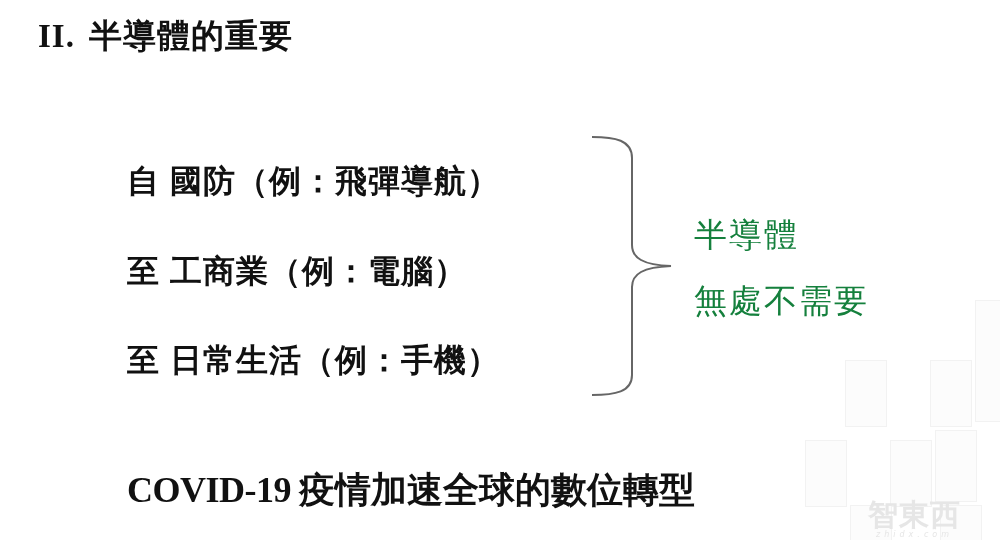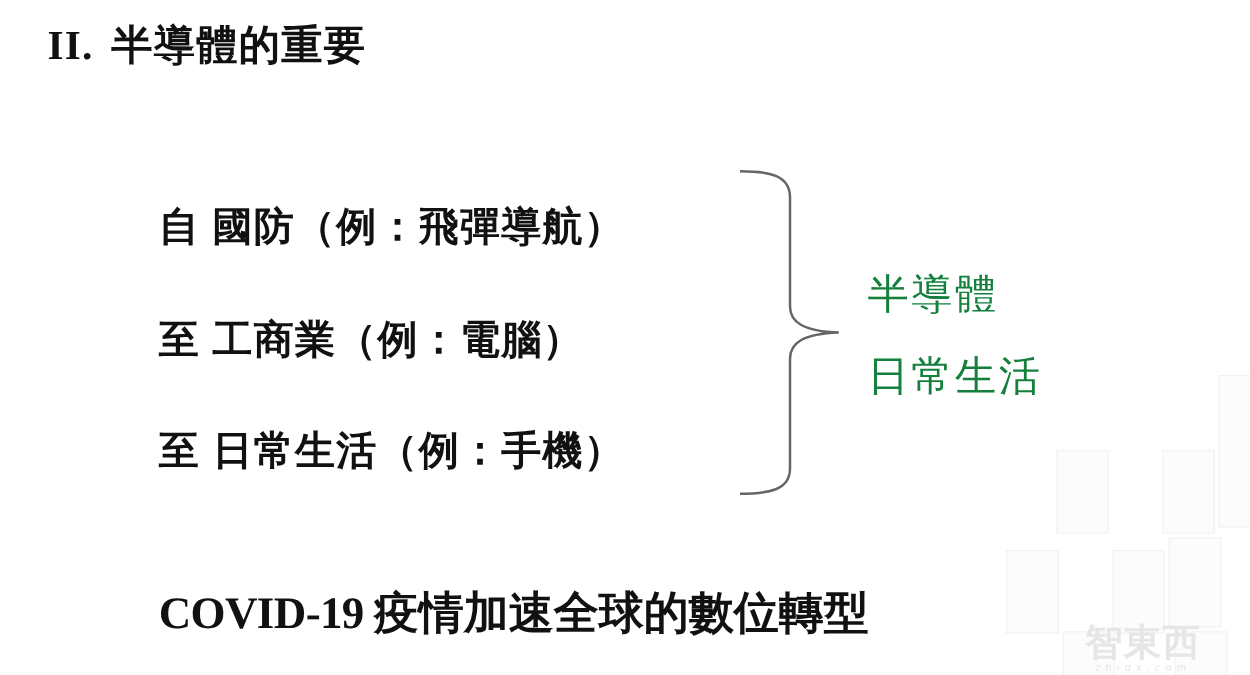--- a/index.html
+++ b/index.html
@@ -66,21 +66,21 @@
   </div>
   <div class="item" style="top:339px;">
     <span class="lead">至</span><span>日常生活（例：手機）</span>
   </div>
 
   <svg class="brace" width="100" height="280" viewBox="0 0 100 280">
     <path d="M7 7 C 30 7, 47 10, 47 28 L 47 115 C 47 128, 58 135, 86 136 C 58 137, 47 144, 47 157 L 47 245 C 47 262, 30 265, 7 265" fill="none" stroke="#666666" stroke-width="2"></path>
   </svg>
 
   <div class="result" style="top:213px;">半導體</div>
-  <div class="result" style="top:279px;">日常生活</div>
+  <div class="result" style="top:279px;">無處不需要</div>
 
   <div class="footer">
     <span class="en">COVID-19</span><span>疫情加速全球的數位轉型</span>
   </div>
 
   <div class="watermark">
     <div class="wm-main">智東西</div>
     <div class="wm-sub">zhidx.com</div>
   </div>
 

